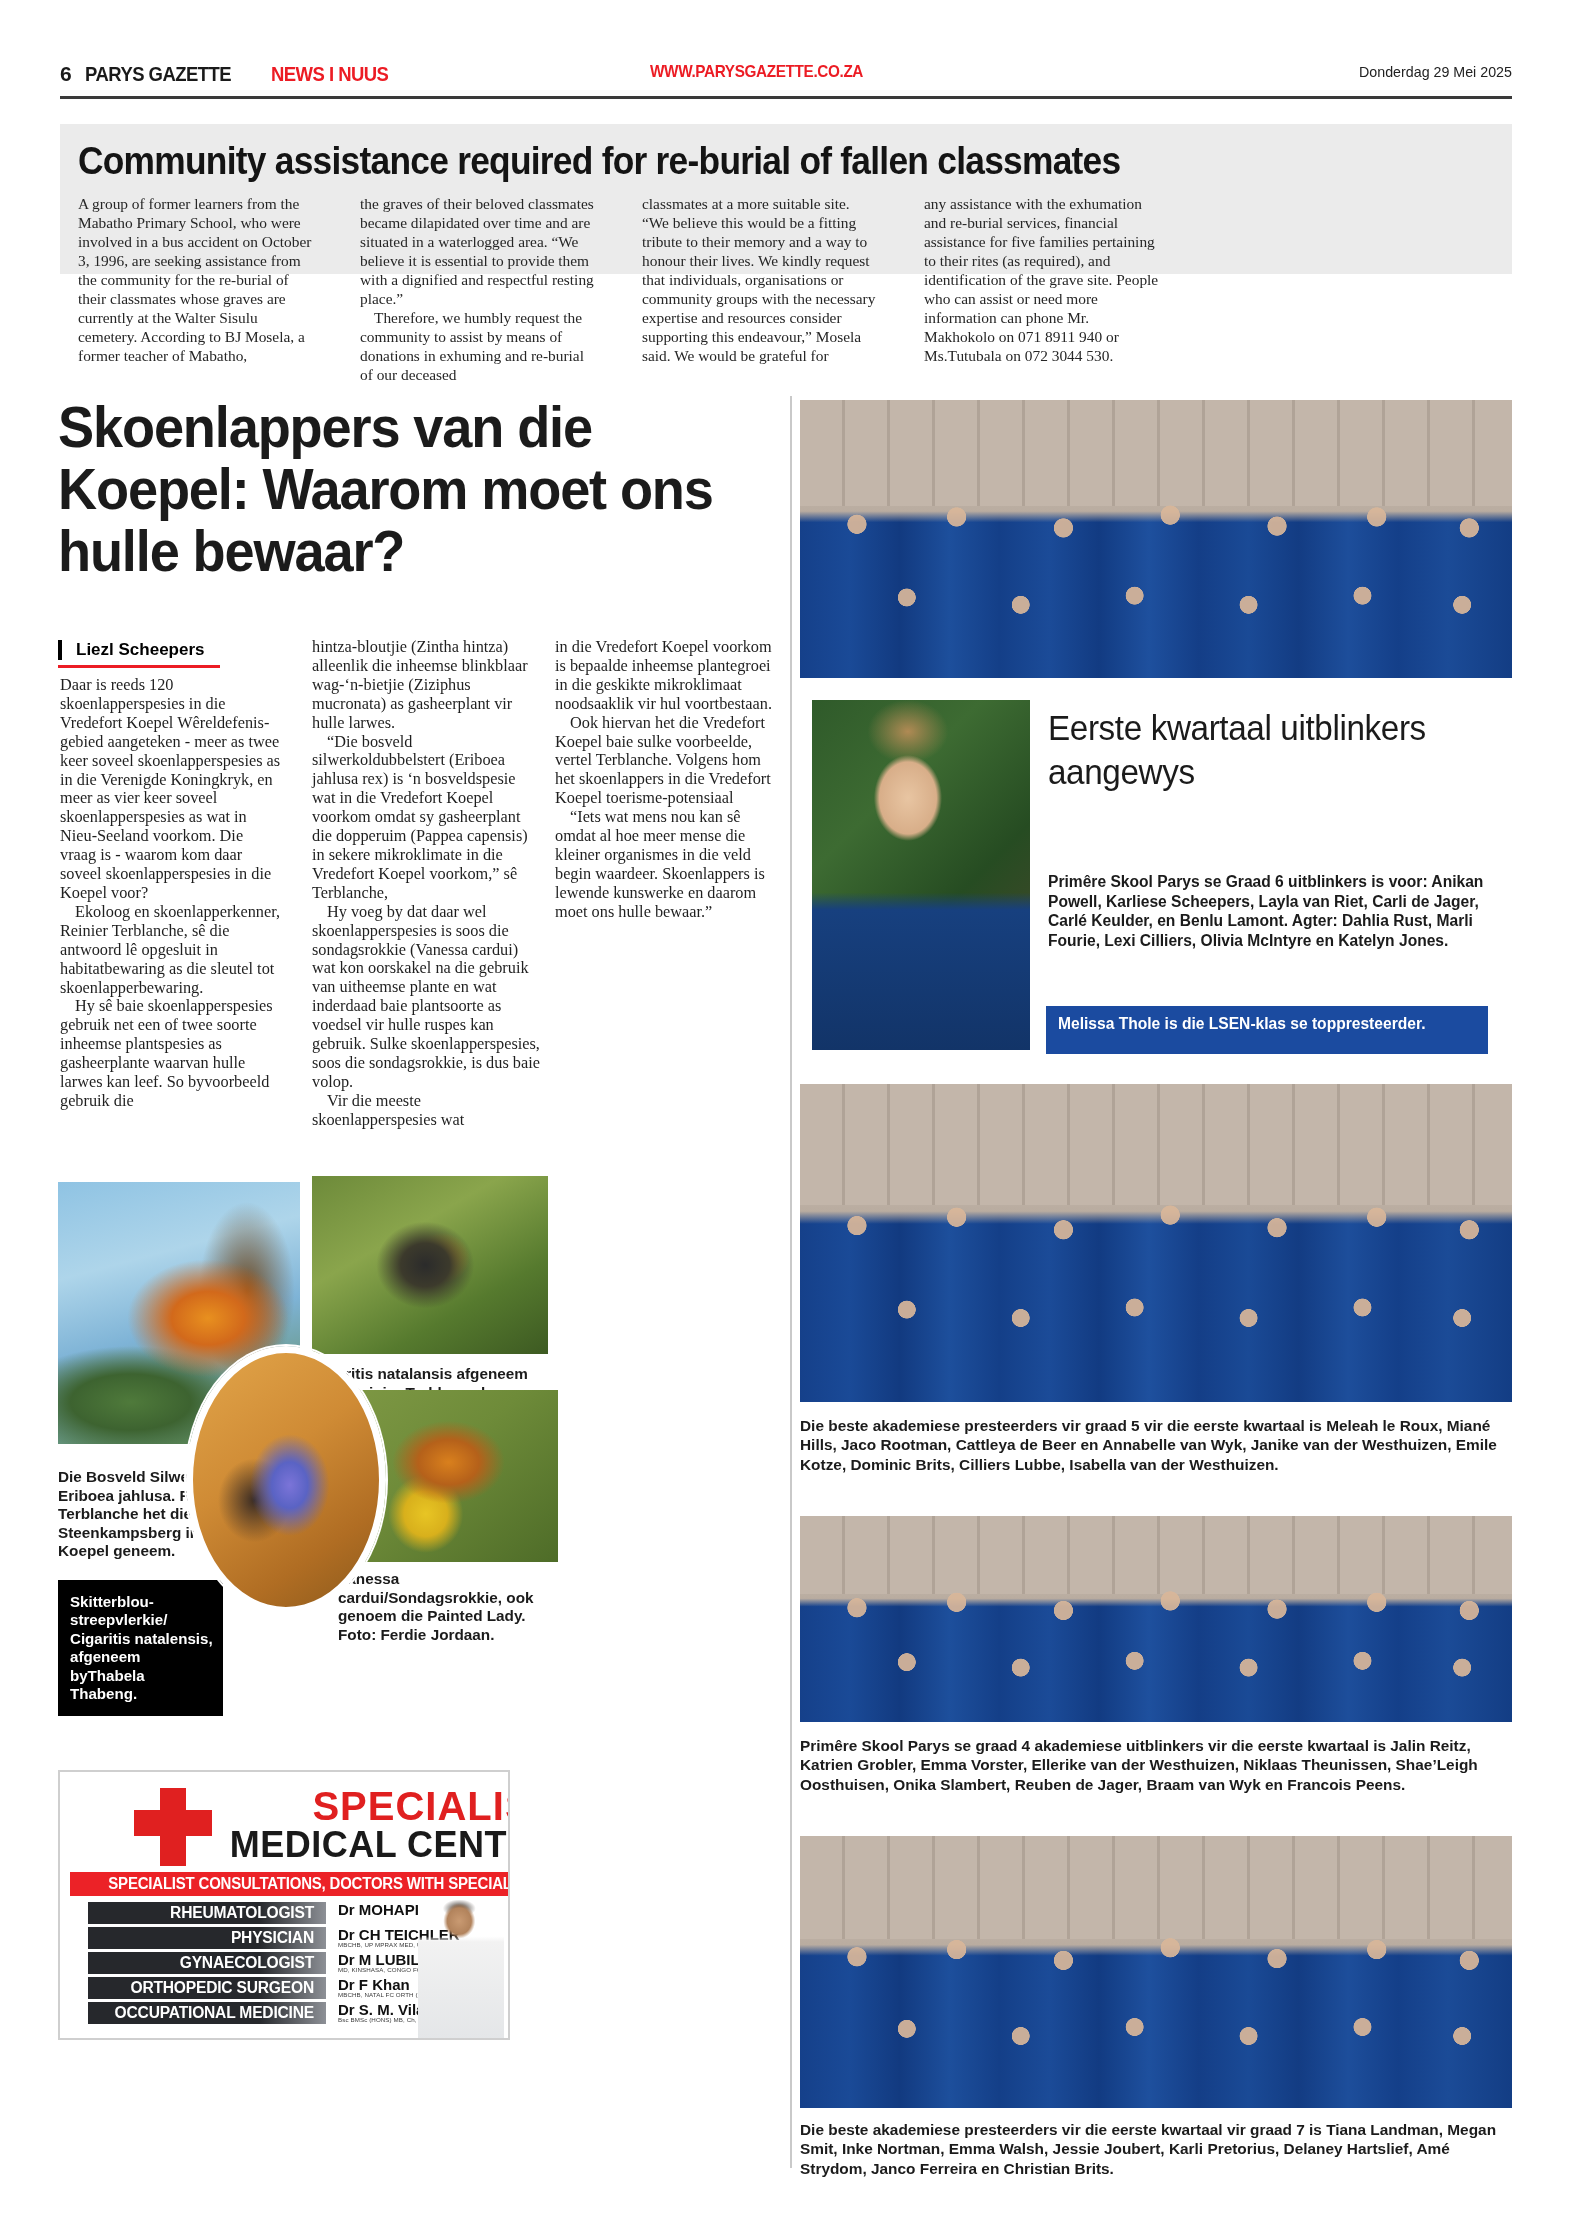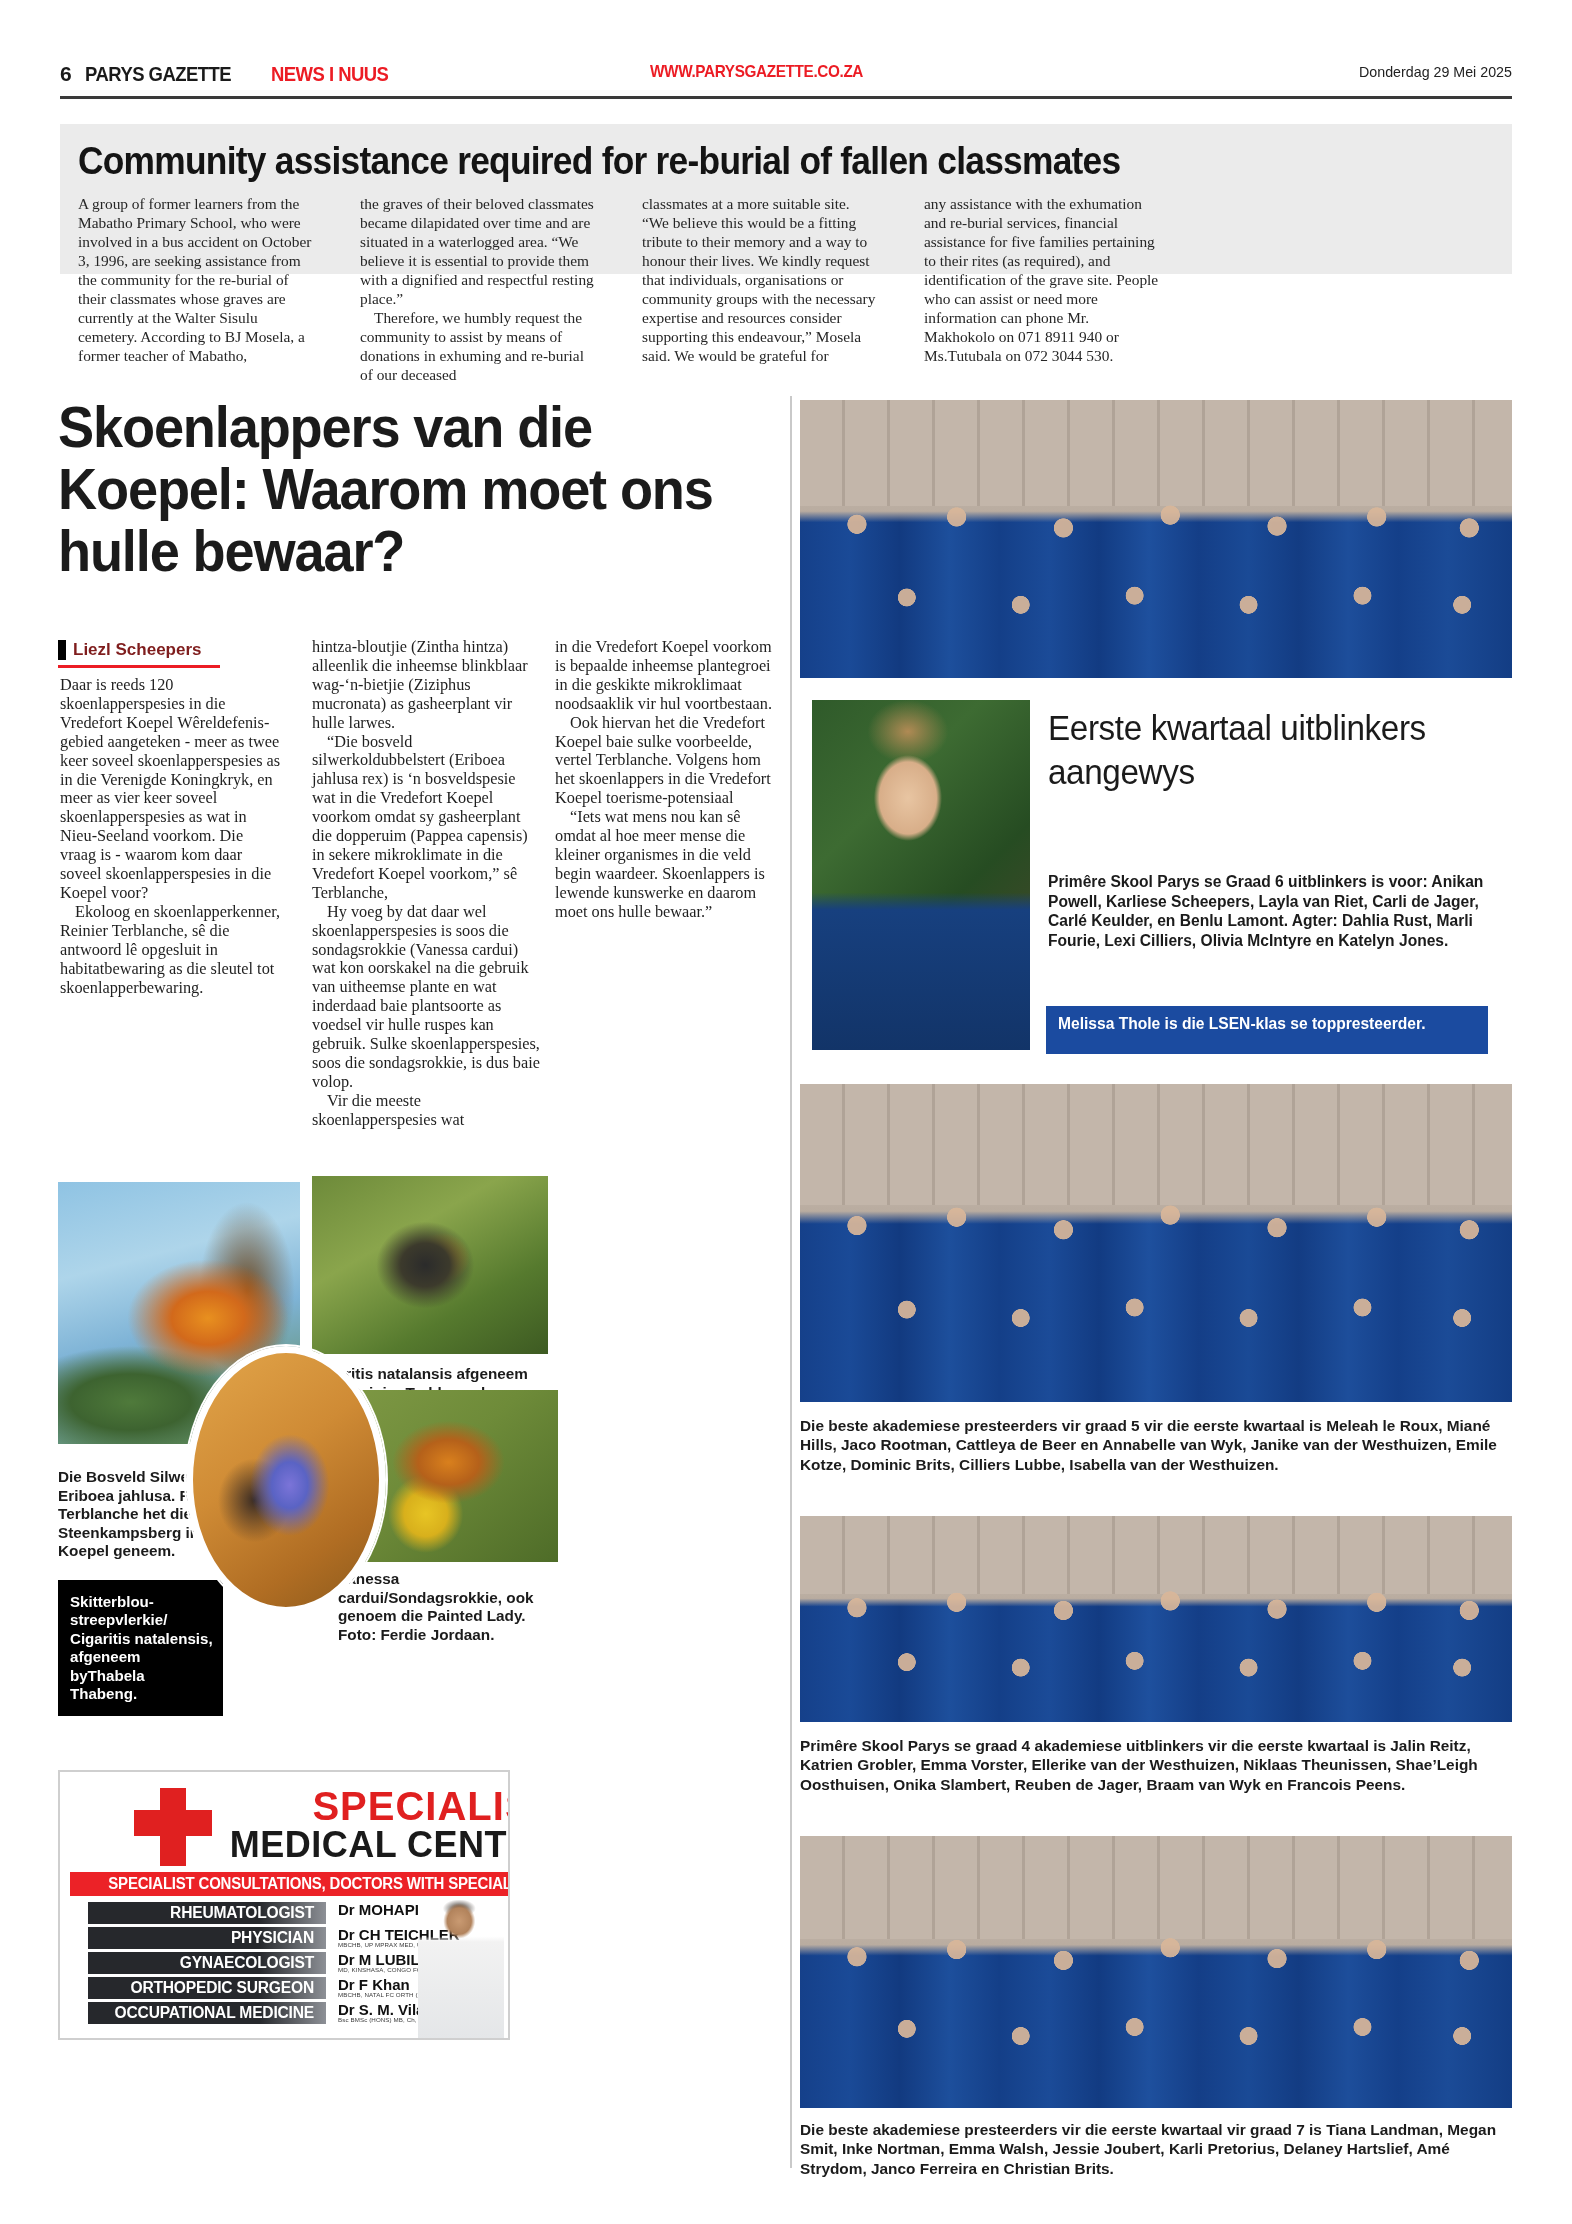--- a/index.html
+++ b/index.html
@@ -52,22 +52,22 @@
 
   
   .main-head {
     position: absolute; left: 58px; top: 396px; width: 700px;
     font-size: 57px; line-height: 62px; font-weight: bold;
     letter-spacing: -1.2px; color: #1b1b1b;
     transform: scaleX(0.95); transform-origin: left;
   }
   .byline {
     position: absolute; left: 58px; top: 640px;
-    font-size: 17px; font-weight: bold; color: #7f1d1d;
-    padding-left: 7px; border-left: 8px solid #000000;
+    font-size: 17px; font-weight: bold; color: #000000;
+    padding-left: 14px; border-left: 4px solid #000000;
     line-height: 20px;
   }
   .byline-rule { position: absolute; left: 58px; top: 665px; width: 162px; height: 3px; background: #ec1c24; }
 
   .art-col {
     position: absolute;
     font-family: "Liberation Serif", serif;
     font-size: 16.3px; line-height: 18.9px; color: #1f1f1f;
   }
   .art-col p + p { text-indent: 15px; }
@@ -249,20 +249,21 @@
   </div>
 </div>
 
 <div class="main-head">Skoenlappers van die Koepel: Waarom moet ons hulle bewaar?</div>
 <div class="byline">Liezl Scheepers</div>
 <div class="byline-rule"></div>
 
 <div class="art-col c1">
   <p>Daar is reeds 120 skoenlapperspesies in die Vredefort Koepel Wêreldefenis-gebied aangeteken - meer as twee keer soveel skoenlapperspesies as in die Verenigde Koningkryk, en meer as vier keer soveel skoenlapperspesies as wat in Nieu-Seeland voorkom. Die vraag is - waarom kom daar soveel skoenlapperspesies in die Koepel voor?</p>
   <p>Ekoloog en skoenlapperkenner, Reinier Terblanche, sê die antwoord lê opgesluit in habitatbewaring as die sleutel tot skoenlapperbewaring.</p>
+  <p>Hy sê baie skoenlapperspesies gebruik net een of twee soorte inheemse plantspesies as gasheerplante waarvan hulle larwes kan leef. So byvoorbeeld gebruik die</p>
 </div>
 <div class="art-col c2">
   <p>hintza-bloutjie (Zintha hintza) alleenlik die inheemse blinkblaar wag-‘n-bietjie (Ziziphus mucronata) as gasheerplant vir hulle larwes.</p>
   <p>“Die bosveld silwerkoldubbelstert (Eriboea jahlusa rex) is ‘n bosveldspesie wat in die Vredefort Koepel voorkom omdat sy gasheerplant die dopperuim (Pappea capensis) in sekere mikroklimate in die Vredefort Koepel voorkom,” sê Terblanche,</p>
   <p>Hy voeg by dat daar wel skoenlapperspesies is soos die sondagsrokkie (Vanessa cardui) wat kon oorskakel na die gebruik van uitheemse plante en wat inderdaad baie plantsoorte as voedsel vir hulle ruspes kan gebruik. Sulke skoenlapperspesies, soos die sondagsrokkie, is dus baie volop.</p>
   <p>Vir die meeste skoenlapperspesies wat</p>
 </div>
 <div class="art-col c3">
   <p>in die Vredefort Koepel voorkom is bepaalde inheemse plantegroei in die geskikte mikroklimaat noodsaaklik vir hul voortbestaan.</p>
   <p>Ook hiervan het die Vredefort Koepel baie sulke voorbeelde, vertel Terblanche. Volgens hom het skoenlappers in die Vredefort Koepel toerisme-potensiaal</p>

